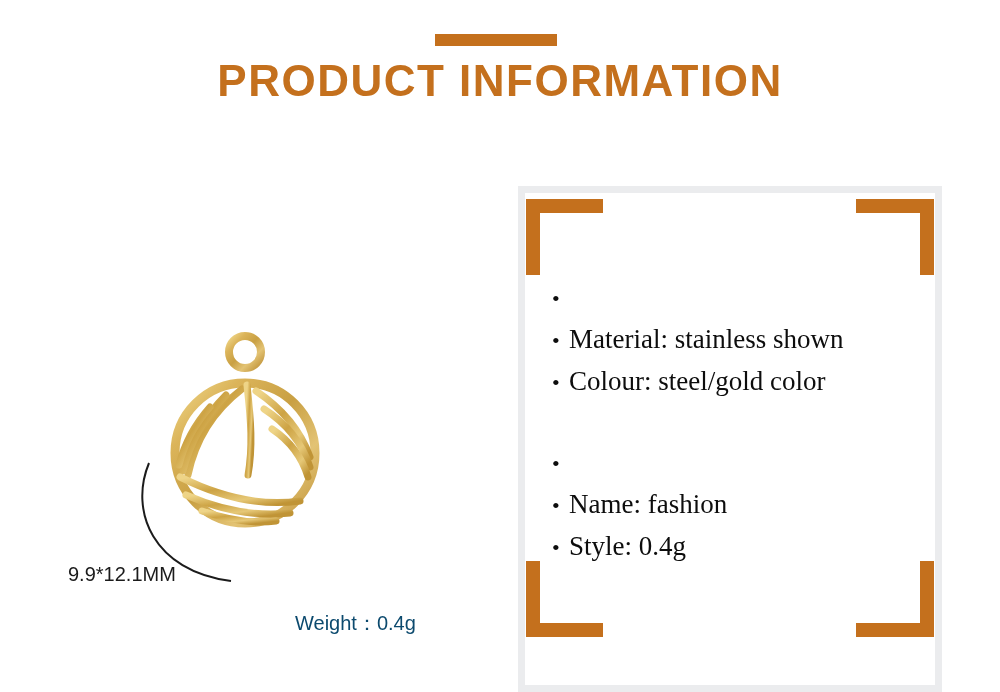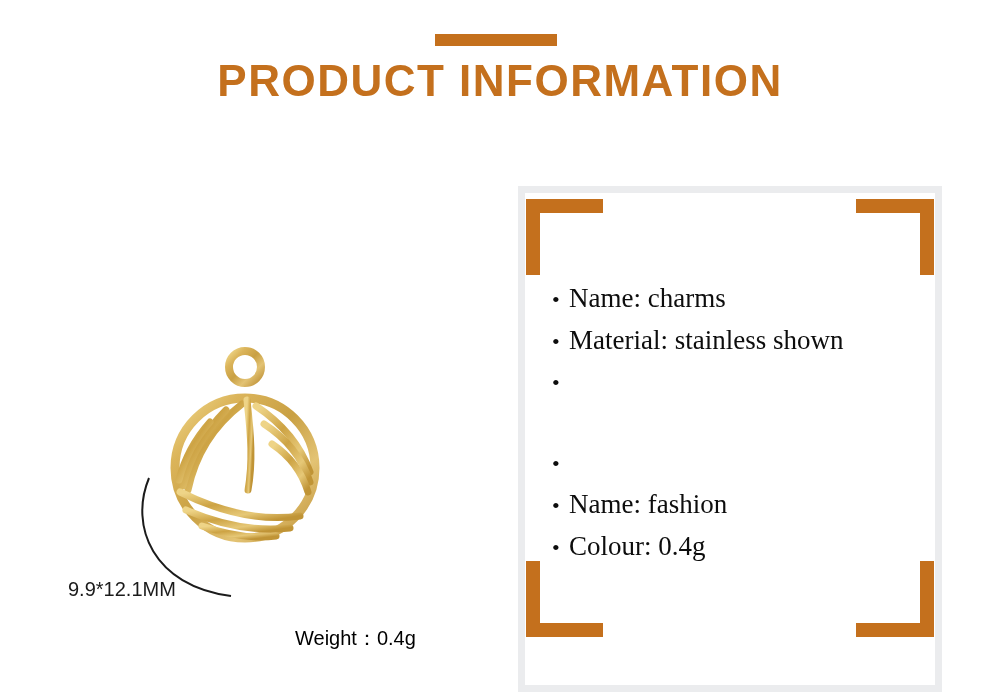--- a/index.html
+++ b/index.html
@@ -42,21 +42,21 @@
     font-size: 44px;
     letter-spacing: 1.5px;
     color: #c4701d;
     white-space: nowrap;
   }
 
   
   .product-area {
     position: absolute;
     left: 40px;
-    top: 330px;
+    top: 315px;
     width: 450px;
     height: 340px;
   }
   .charm-wrap {
     position: absolute;
     left: 110px;
     top: 10px;
     width: 190px;
     height: 215px;
   }
@@ -81,21 +81,21 @@
     font-size: 20px;
     color: #1b1b1b;
     white-space: nowrap;
   }
   .weight-caption {
     position: absolute;
     left: 255px;
     top: 295px;
     font-family: "Liberation Sans", sans-serif;
     font-size: 20px;
-    color: #000000;
+    color: #0c4a6e;
     white-space: nowrap;
   }
 
   
   .spec-panel {
     position: absolute;
     left: 518px;
     top: 186px;
     width: 424px;
     height: 506px;
@@ -251,39 +251,39 @@
   <div class="bracket">
     <div class="bracket-h br-br-h"></div>
     <div class="bracket-v br-br-v"></div>
   </div>
 
   <div class="spec-list">
 
     <ul class="spec-group">
       <li class="spec-item">
         <span class="spec-bullet">•</span>
-        <span class="spec-text">Name: charms</span>
       </li>
       <li class="spec-item">
         <span class="spec-bullet">•</span>
         <span class="spec-text">Material: stainless shown</span>
       </li>
       <li class="spec-item">
         <span class="spec-bullet">•</span>
+        <span class="spec-text">Colour: steel/gold color</span>
       </li>
     </ul>
 
     <ul class="spec-group">
       <li class="spec-item">
         <span class="spec-bullet">•</span>
       </li>
       <li class="spec-item">
         <span class="spec-bullet">•</span>
         <span class="spec-text">Name: fashion</span>
       </li>
       <li class="spec-item">
         <span class="spec-bullet">•</span>
-        <span class="spec-text">Colour: 0.4g</span>
+        <span class="spec-text">Style: 0.4g</span>
       </li>
     </ul>
 
   </div>
 </div>
 
 </body></html>

